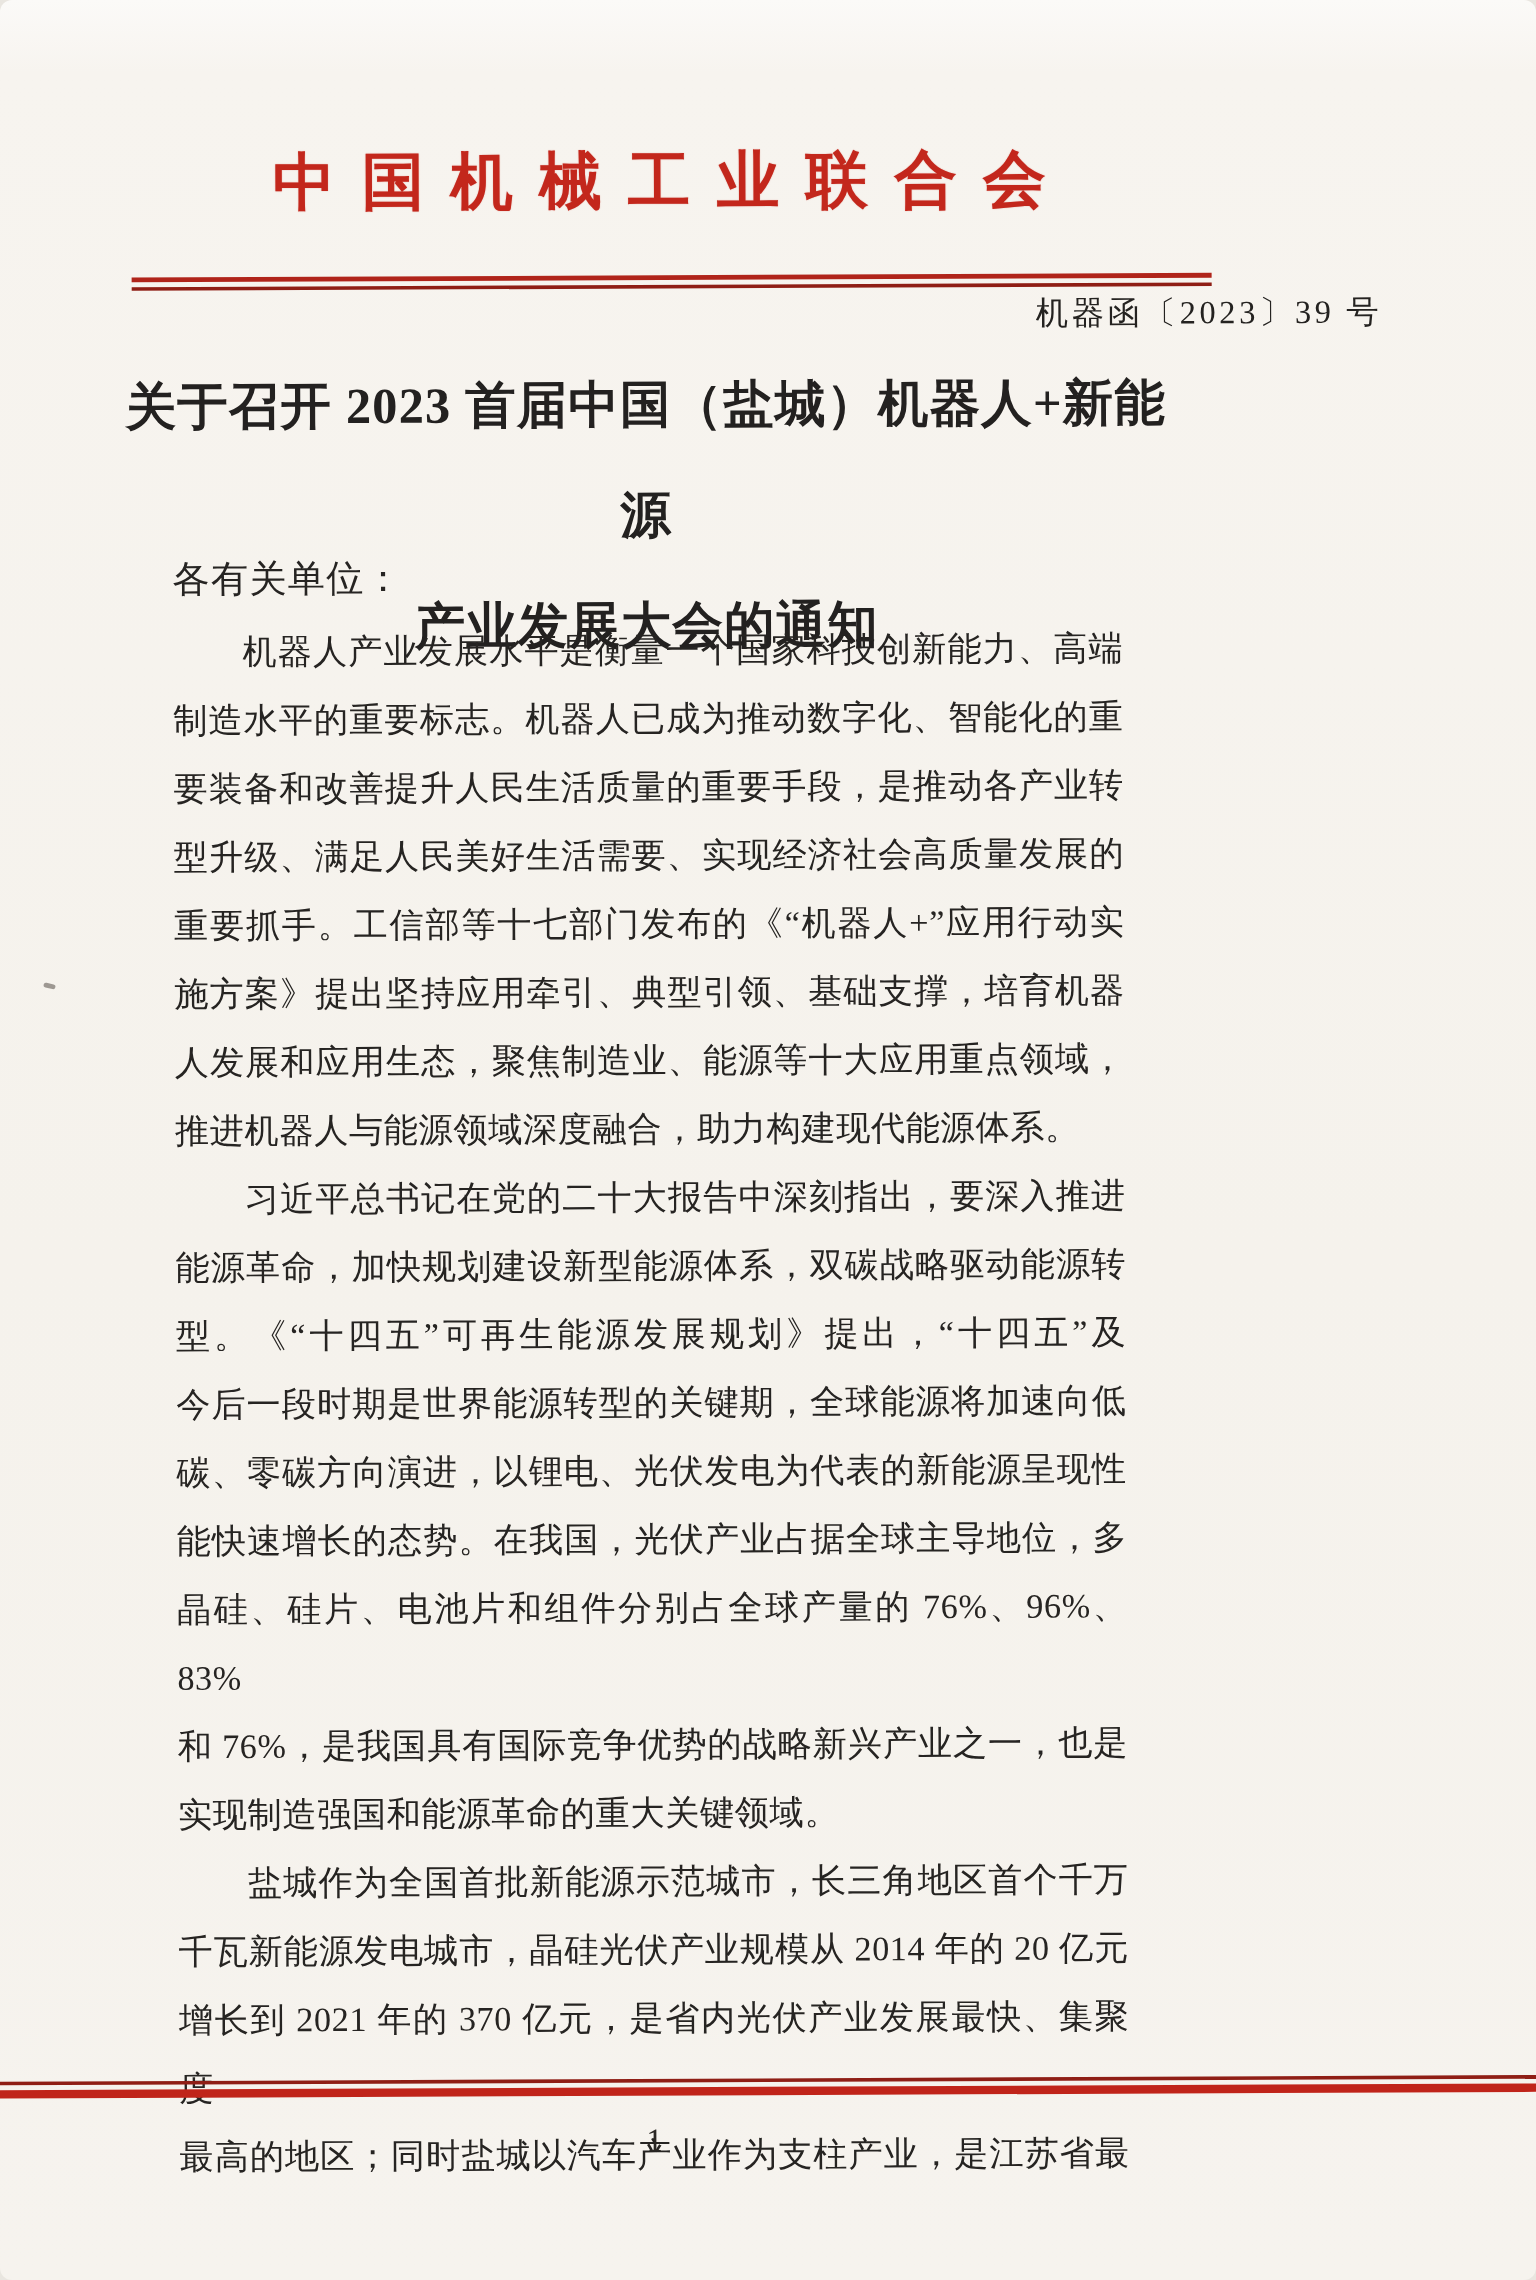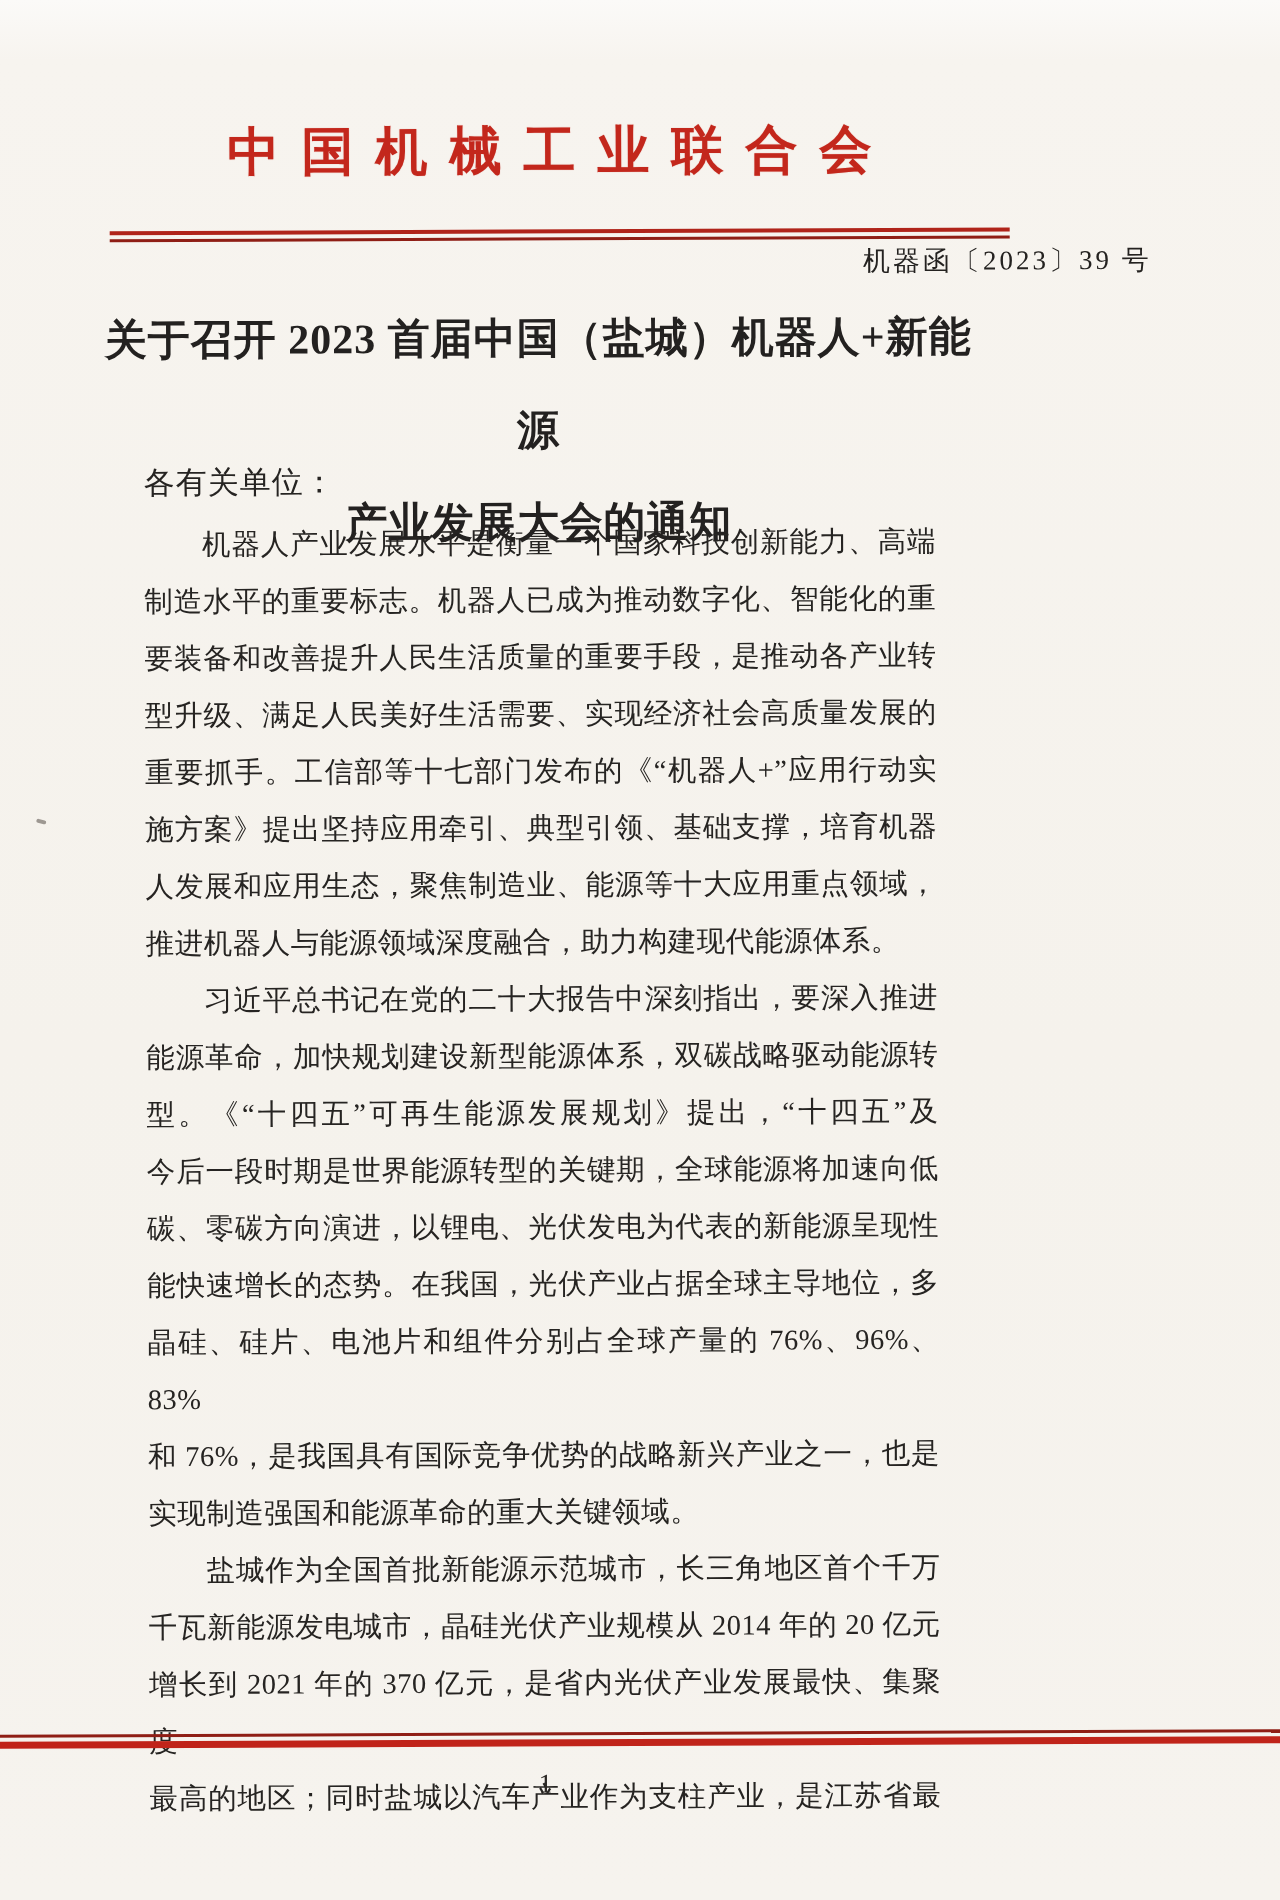--- a/index.html
+++ b/index.html
@@ -1,19 +1,19 @@
 <!DOCTYPE html>
 <html><head>
 <meta charset="utf-8">
 <style>
   html,body{margin:0;padding:0;background:#e9e6e0;}
   .page{
     position:relative;width:1280px;height:1900px;overflow:hidden;
     background:linear-gradient(180deg,#fbfaf8 0px,#f7f4ef 60px,#f5f2ec 55%,#f6f3ee 100%);
-    font-family:"Liberation Serif","DejaVu Serif",serif;color:#2a2724;
+    font-family:"Liberation Serif","DejaVu Serif",serif;color:#2a2724;border-radius:10px;
   }
   .scan{position:absolute;inset:0;transform:rotate(-0.25deg);transform-origin:50% 40%;}
 
   .org-name{
     position:absolute;top:116px;left:145px;width:792px;text-align:center;
     font-size:52px;font-weight:700;color:#c3271c;
     letter-spacing:22px;padding-left:22px;white-space:nowrap;
     text-shadow:0 0 1px rgba(195,39,28,.45);
   }
   .top-rule{position:absolute;top:229px;left:112px;width:900px;}

